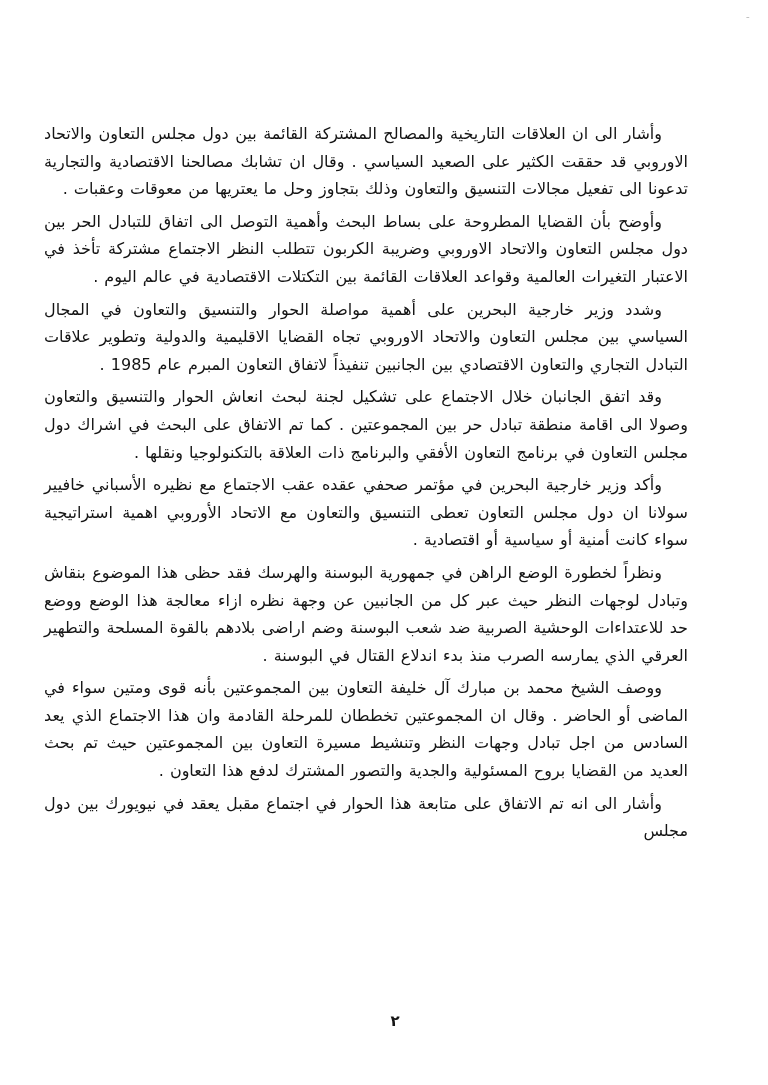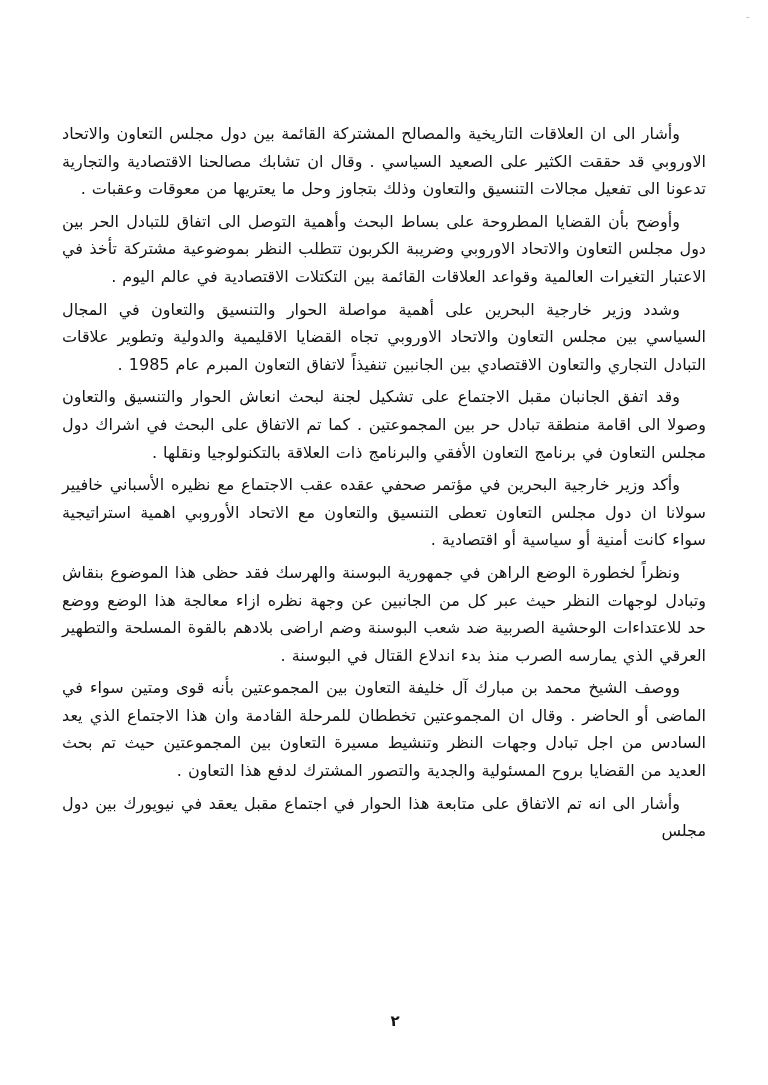--- a/index.html
+++ b/index.html
@@ -24,21 +24,21 @@
       top: 10px;
       right: 18px;
       color: #b9b9b9;
       font-size: 11px;
       font-family: "DejaVu Sans Mono", monospace;
       letter-spacing: -1px;
     }
     .text-block {
       position: absolute;
       top: 120px;
-      right: 62px;
+      right: 80px;
       width: 644px;
       direction: rtl;
       unicode-bidi: embed;
       text-align: justify;
       text-justify: inter-word;
       color: #141414;
       font-size: 16px;
       line-height: 27.6px;
     }
     .text-block p {
@@ -60,23 +60,23 @@
   </style>
 </head>
 <body>
 
 <div class="page">
 
   <span class="corner-mark">-</span>
 
   <div class="text-block">
     <p>وأشار الى ان العلاقات التاريخية والمصالح المشتركة القائمة بين دول مجلس التعاون والاتحاد الاوروبي قد حققت الكثير على الصعيد السياسي . وقال ان تشابك مصالحنا الاقتصادية والتجارية تدعونا الى تفعيل مجالات التنسيق والتعاون وذلك بتجاوز وحل ما يعتريها من معوقات وعقبات .</p>
-    <p>وأوضح بأن القضايا المطروحة على بساط البحث وأهمية التوصل الى اتفاق للتبادل الحر بين دول مجلس التعاون والاتحاد الاوروبي وضريبة الكربون تتطلب النظر بموضوعية مشتركة تأخذ في الاعتبار التغيرات العالمية وقواعد العلاقات القائمة بين التكتلات الاقتصادية في عالم اليوم .</p>
+    <p>وأوضح بأن القضايا المطروحة على بساط البحث وأهمية التوصل الى اتفاق للتبادل الحر بين دول مجلس التعاون والاتحاد الاوروبي وضريبة الكربون تتطلب النظر الاجتماع مشتركة تأخذ في الاعتبار التغيرات العالمية وقواعد العلاقات القائمة بين التكتلات الاقتصادية في عالم اليوم .</p>
     <p>وشدد وزير خارجية البحرين على أهمية مواصلة الحوار والتنسيق والتعاون في المجال السياسي بين مجلس التعاون والاتحاد الاوروبي تجاه القضايا الاقليمية والدولية وتطوير علاقات التبادل التجاري والتعاون الاقتصادي بين الجانبين تنفيذاً لاتفاق التعاون المبرم عام 1985 .</p>
-    <p>وقد اتفق الجانبان مقبل الاجتماع على تشكيل لجنة لبحث انعاش الحوار والتنسيق والتعاون وصولا الى اقامة منطقة تبادل حر بين المجموعتين . كما تم الاتفاق على البحث في اشراك دول مجلس التعاون في برنامج التعاون الأفقي والبرنامج ذات العلاقة بالتكنولوجيا ونقلها .</p>
+    <p>وقد اتفق الجانبان خلال الاجتماع على تشكيل لجنة لبحث انعاش الحوار والتنسيق والتعاون وصولا الى اقامة منطقة تبادل حر بين المجموعتين . كما تم الاتفاق على البحث في اشراك دول مجلس التعاون في برنامج التعاون الأفقي والبرنامج ذات العلاقة بالتكنولوجيا ونقلها .</p>
     <p>وأكد وزير خارجية البحرين في مؤتمر صحفي عقده عقب الاجتماع مع نظيره الأسباني خافيير سولانا ان دول مجلس التعاون تعطى التنسيق والتعاون مع الاتحاد الأوروبي اهمية استراتيجية سواء كانت أمنية أو سياسية أو اقتصادية .</p>
     <p>ونظراً لخطورة الوضع الراهن في جمهورية البوسنة والهرسك فقد حظى هذا الموضوع بنقاش وتبادل لوجهات النظر حيث عبر كل من الجانبين عن وجهة نظره ازاء معالجة هذا الوضع ووضع حد للاعتداءات الوحشية الصربية ضد شعب البوسنة وضم اراضى بلادهم بالقوة المسلحة والتطهير العرقي الذي يمارسه الصرب منذ بدء اندلاع القتال في البوسنة .</p>
     <p>ووصف الشيخ محمد بن مبارك آل خليفة التعاون بين المجموعتين بأنه قوى ومتين سواء في الماضى أو الحاضر . وقال ان المجموعتين تخططان للمرحلة القادمة وان هذا الاجتماع الذي يعد السادس من اجل تبادل وجهات النظر وتنشيط مسيرة التعاون بين المجموعتين حيث تم بحث العديد من القضايا بروح المسئولية والجدية والتصور المشترك لدفع هذا التعاون .</p>
     <p>وأشار الى انه تم الاتفاق على متابعة هذا الحوار في اجتماع مقبل يعقد في نيويورك بين دول مجلس</p>
   </div>
 
   <div class="page-number">٢</div>
 
 </div>
 

